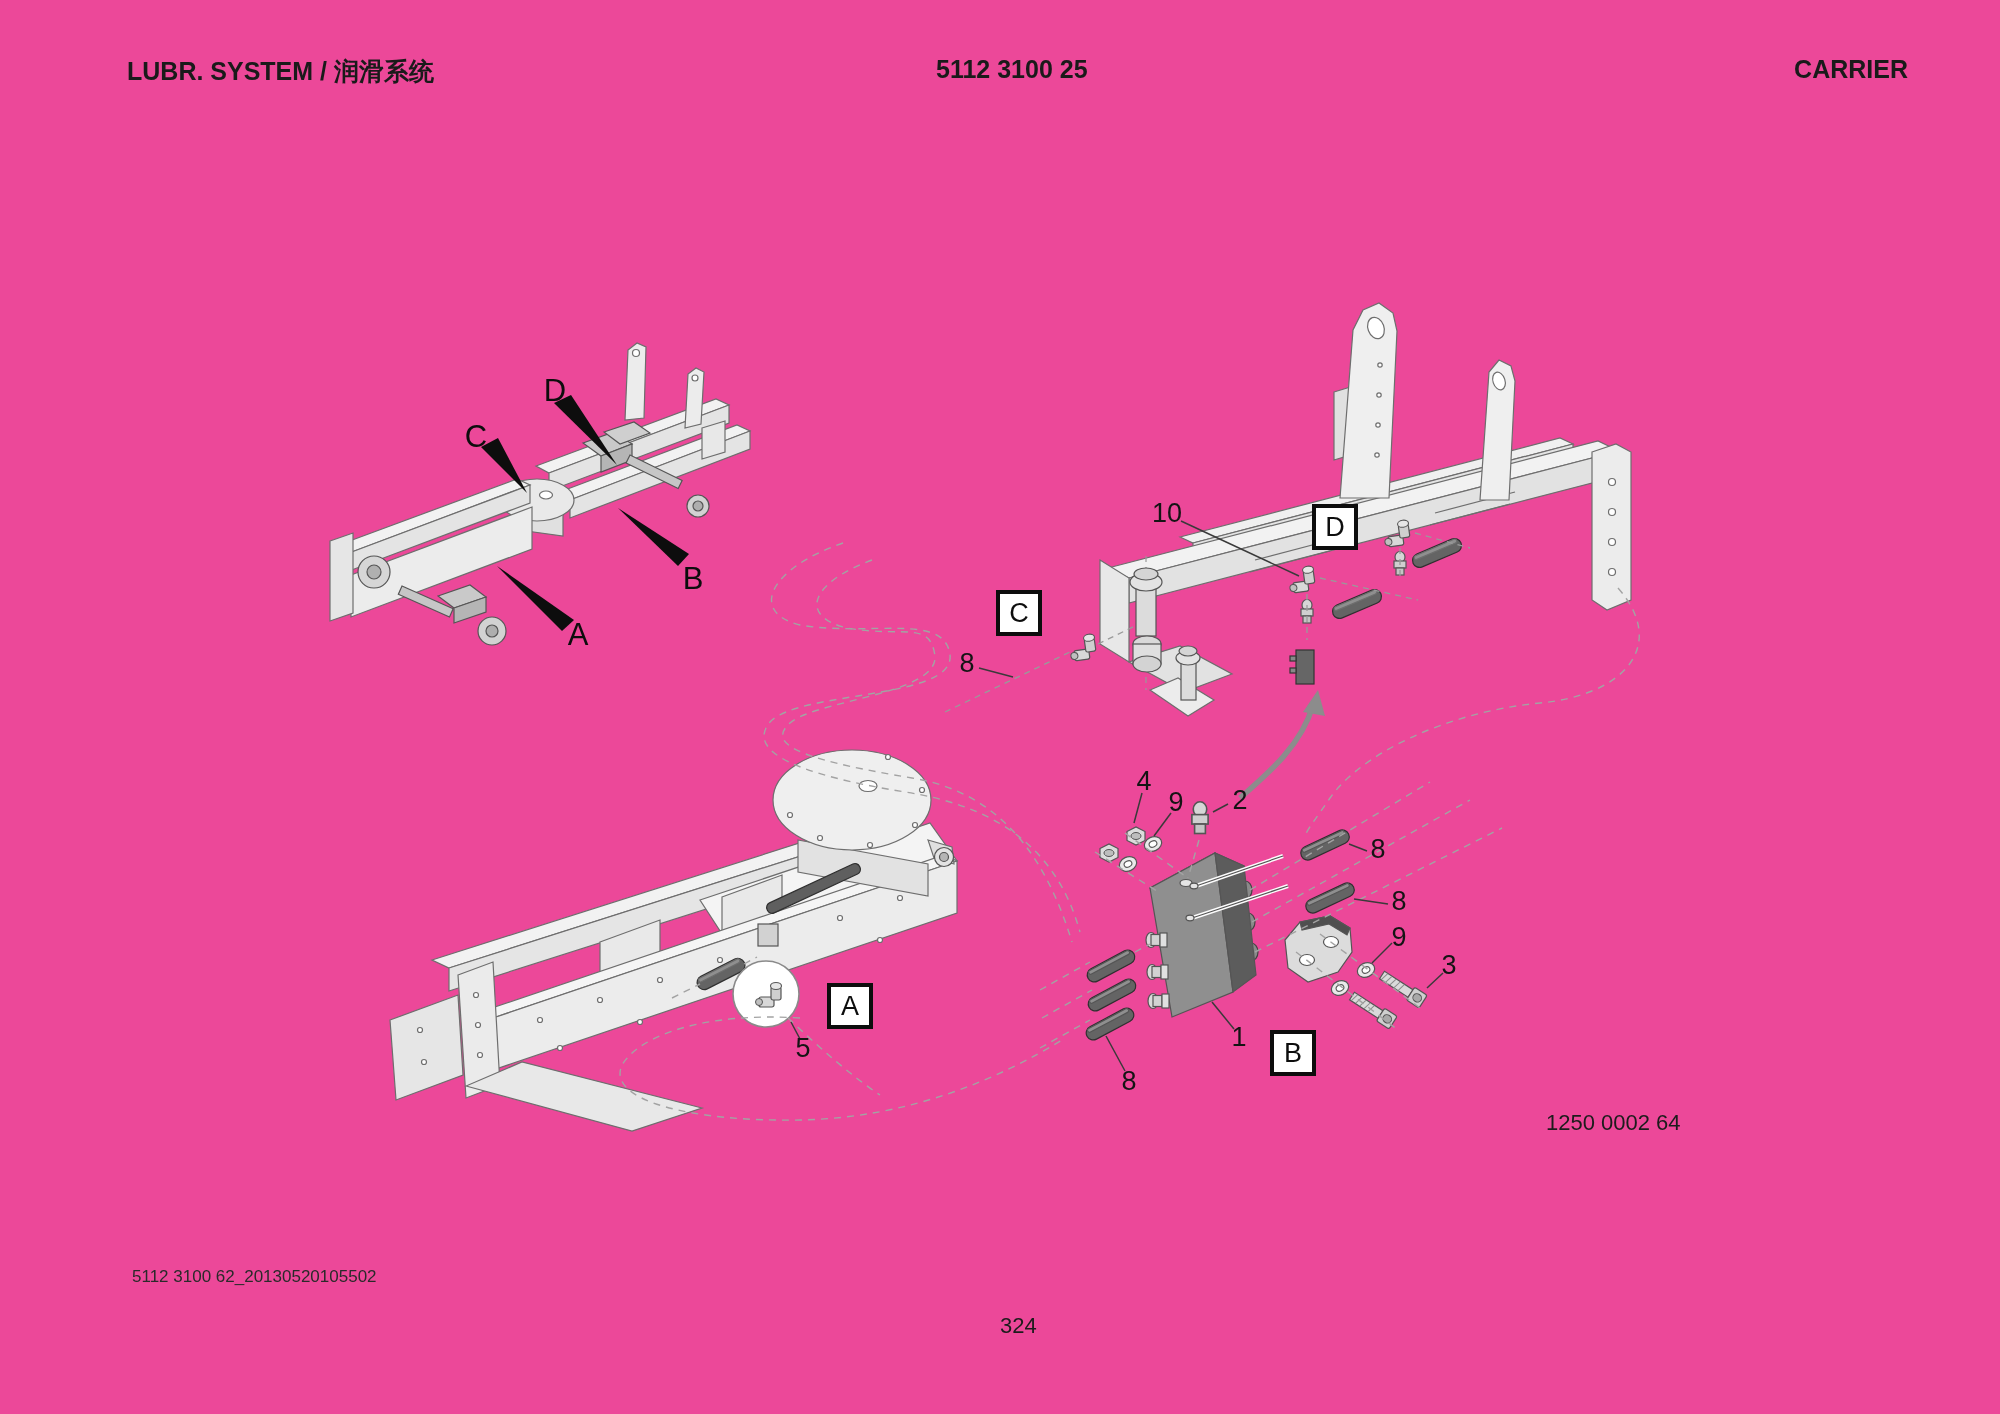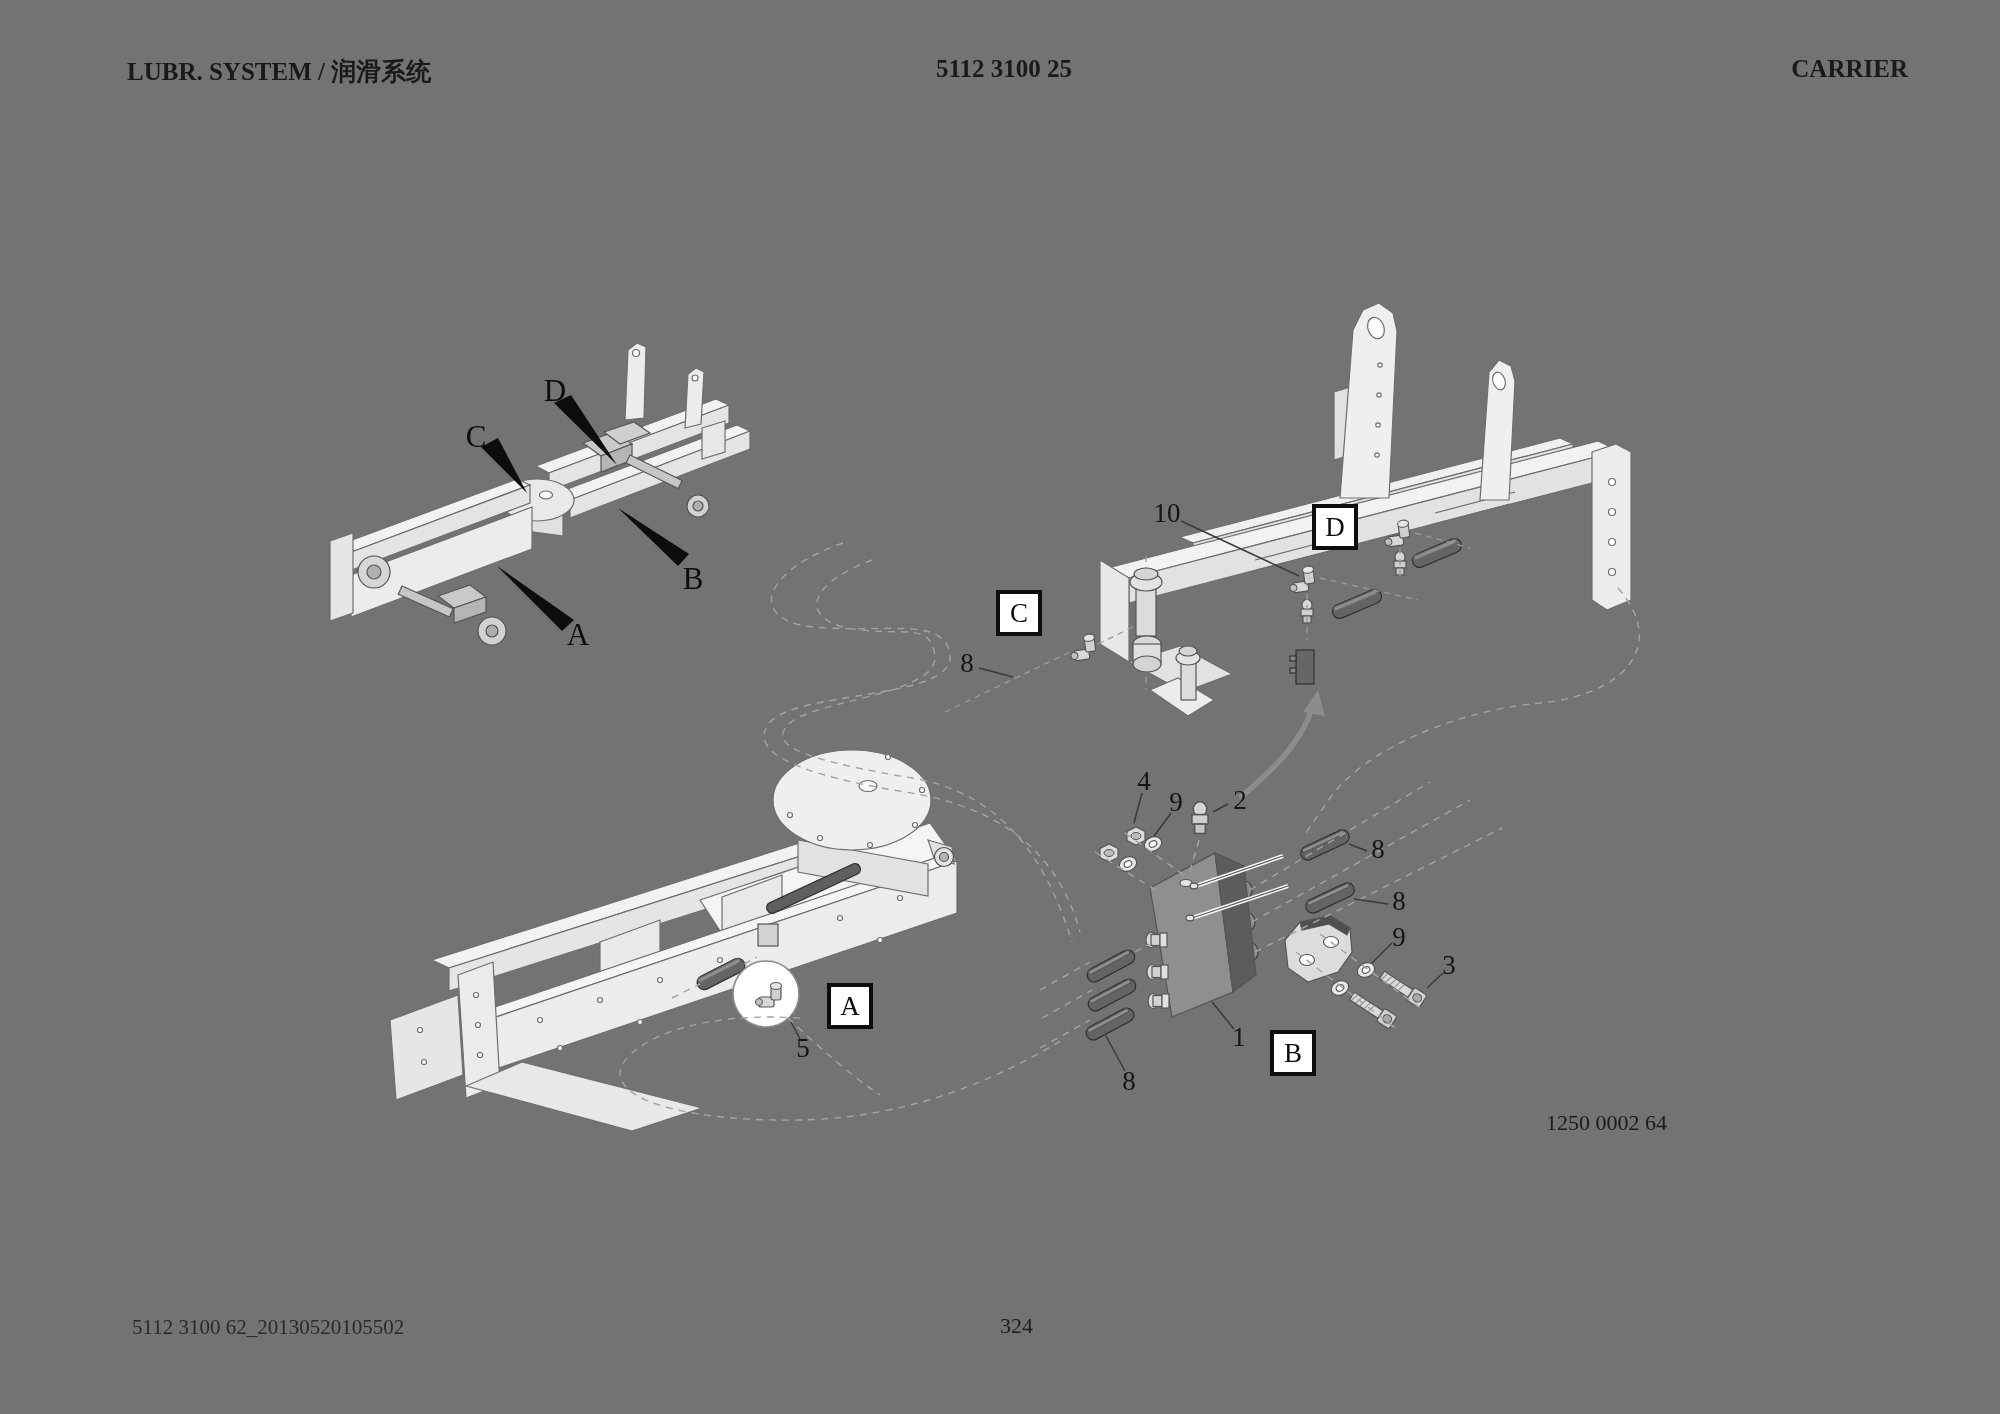--- a/index.html
+++ b/index.html
@@ -1,25 +1,25 @@
 <!DOCTYPE html>
 <html><head>
 <meta charset="utf-8">
 <style>
   html,body{margin:0;padding:0;background:#ffffff;}
-  #page{position:relative;width:2000px;height:1414px;background:#737373;overflow:hidden;
-        font-family:Liberation Serif, serif;color:#111;}
+  #page{position:relative;width:2000px;height:1414px;background:#ec4899;overflow:hidden;
+        font-family:Liberation Sans, sans-serif;color:#111;}
   .hdr{position:absolute;font-weight:bold;font-size:25px;white-space:nowrap;color:#1a1a1a;}
   .lbl{position:absolute;transform:translate(-50%,-50%);font-size:27px;color:#141414;white-space:nowrap;}
   .viewlbl{position:absolute;transform:translate(-50%,-50%);font-size:31px;color:#0d0d0d;}
   .boxlbl{position:absolute;transform:translate(-50%,-50%);width:38px;height:38px;border:4px solid #0d0d0d;
           background:#fff;display:flex;align-items:center;justify-content:center;font-size:27px;color:#0d0d0d;}
   .foot{position:absolute;font-size:22px;color:#1c1c1c;white-space:nowrap;}
   .watermark{position:absolute;left:80px;top:1268px;font-size:65px;letter-spacing:1px;color:#161616;white-space:nowrap;}
-  .fileid{position:absolute;left:132px;top:1315px;font-size:21px;color:#2a2a2a;white-space:nowrap;}
+  .fileid{position:absolute;left:132px;top:1267px;font-size:17px;color:#2a2a2a;white-space:nowrap;}
   svg{position:absolute;left:0;top:0;}
 </style>
 </head>
 <body>
 
 <div id="page">
 
   <div class="hdr" style="left:127px;top:55px;">LUBR. SYSTEM / 润滑系统</div>
   <div class="hdr" style="left:936px;top:55px;">5112 3100 25</div>
   <div class="hdr" style="right:92px;top:55px;">CARRIER</div>

